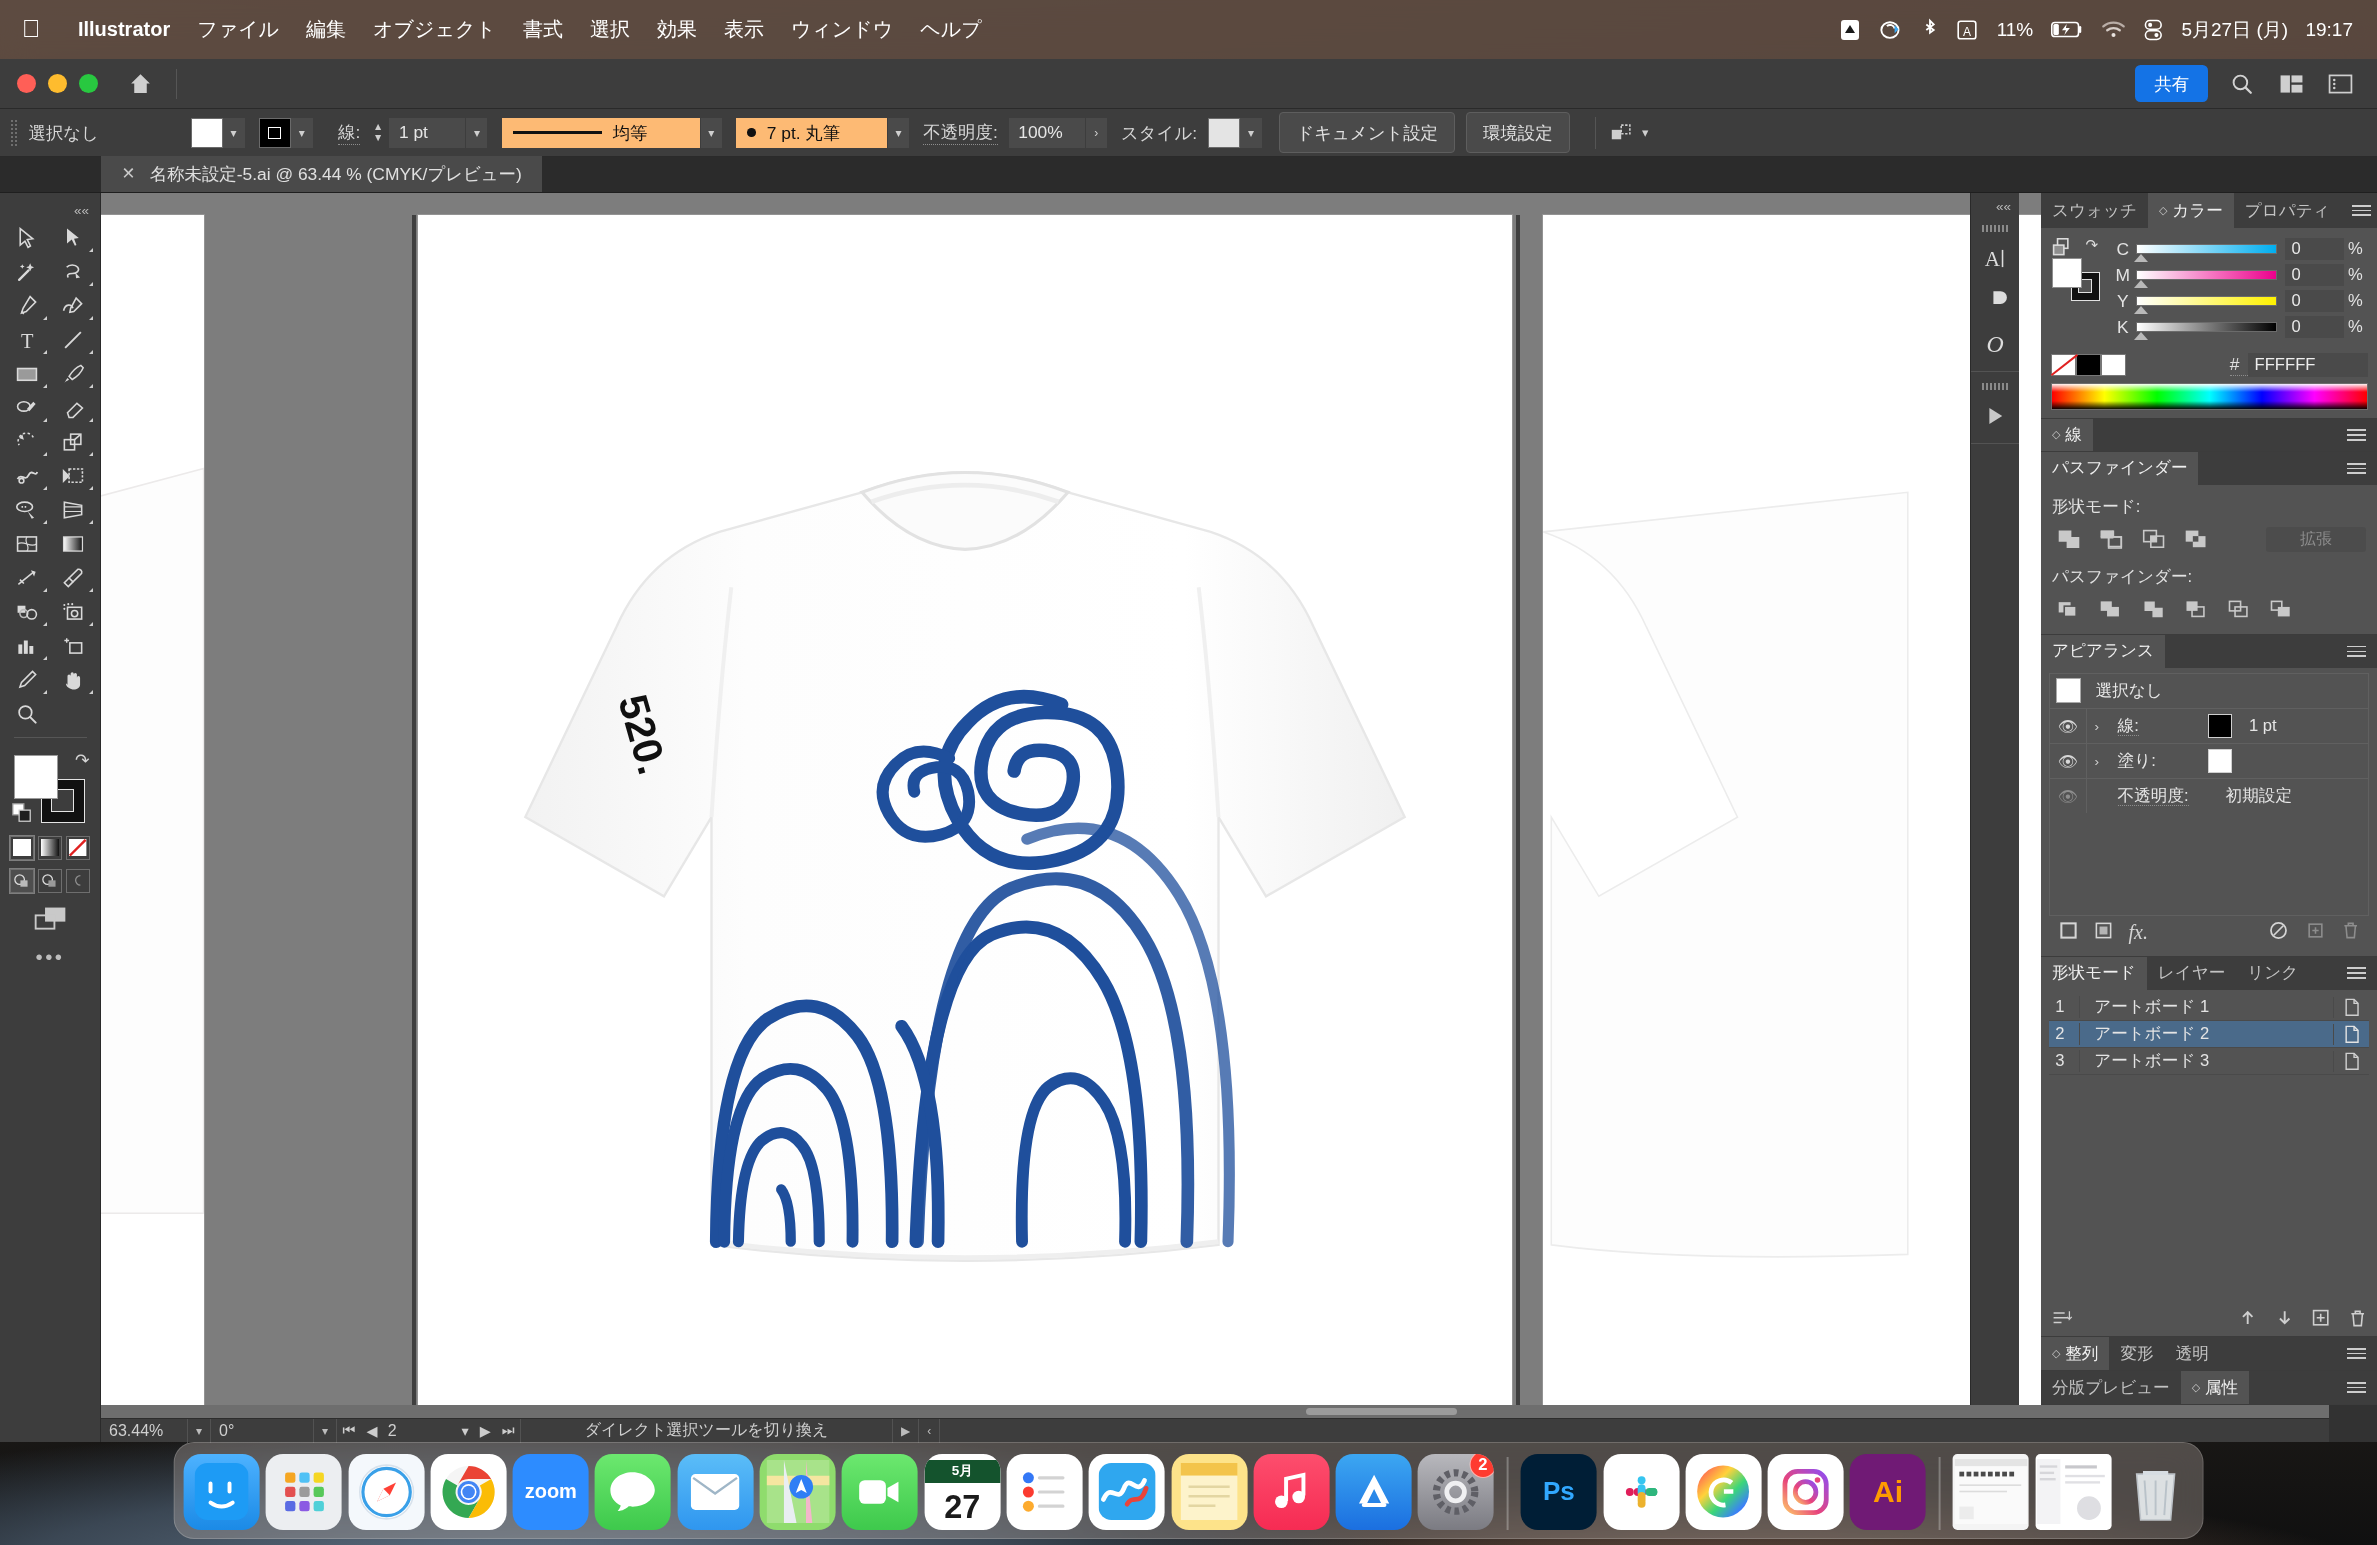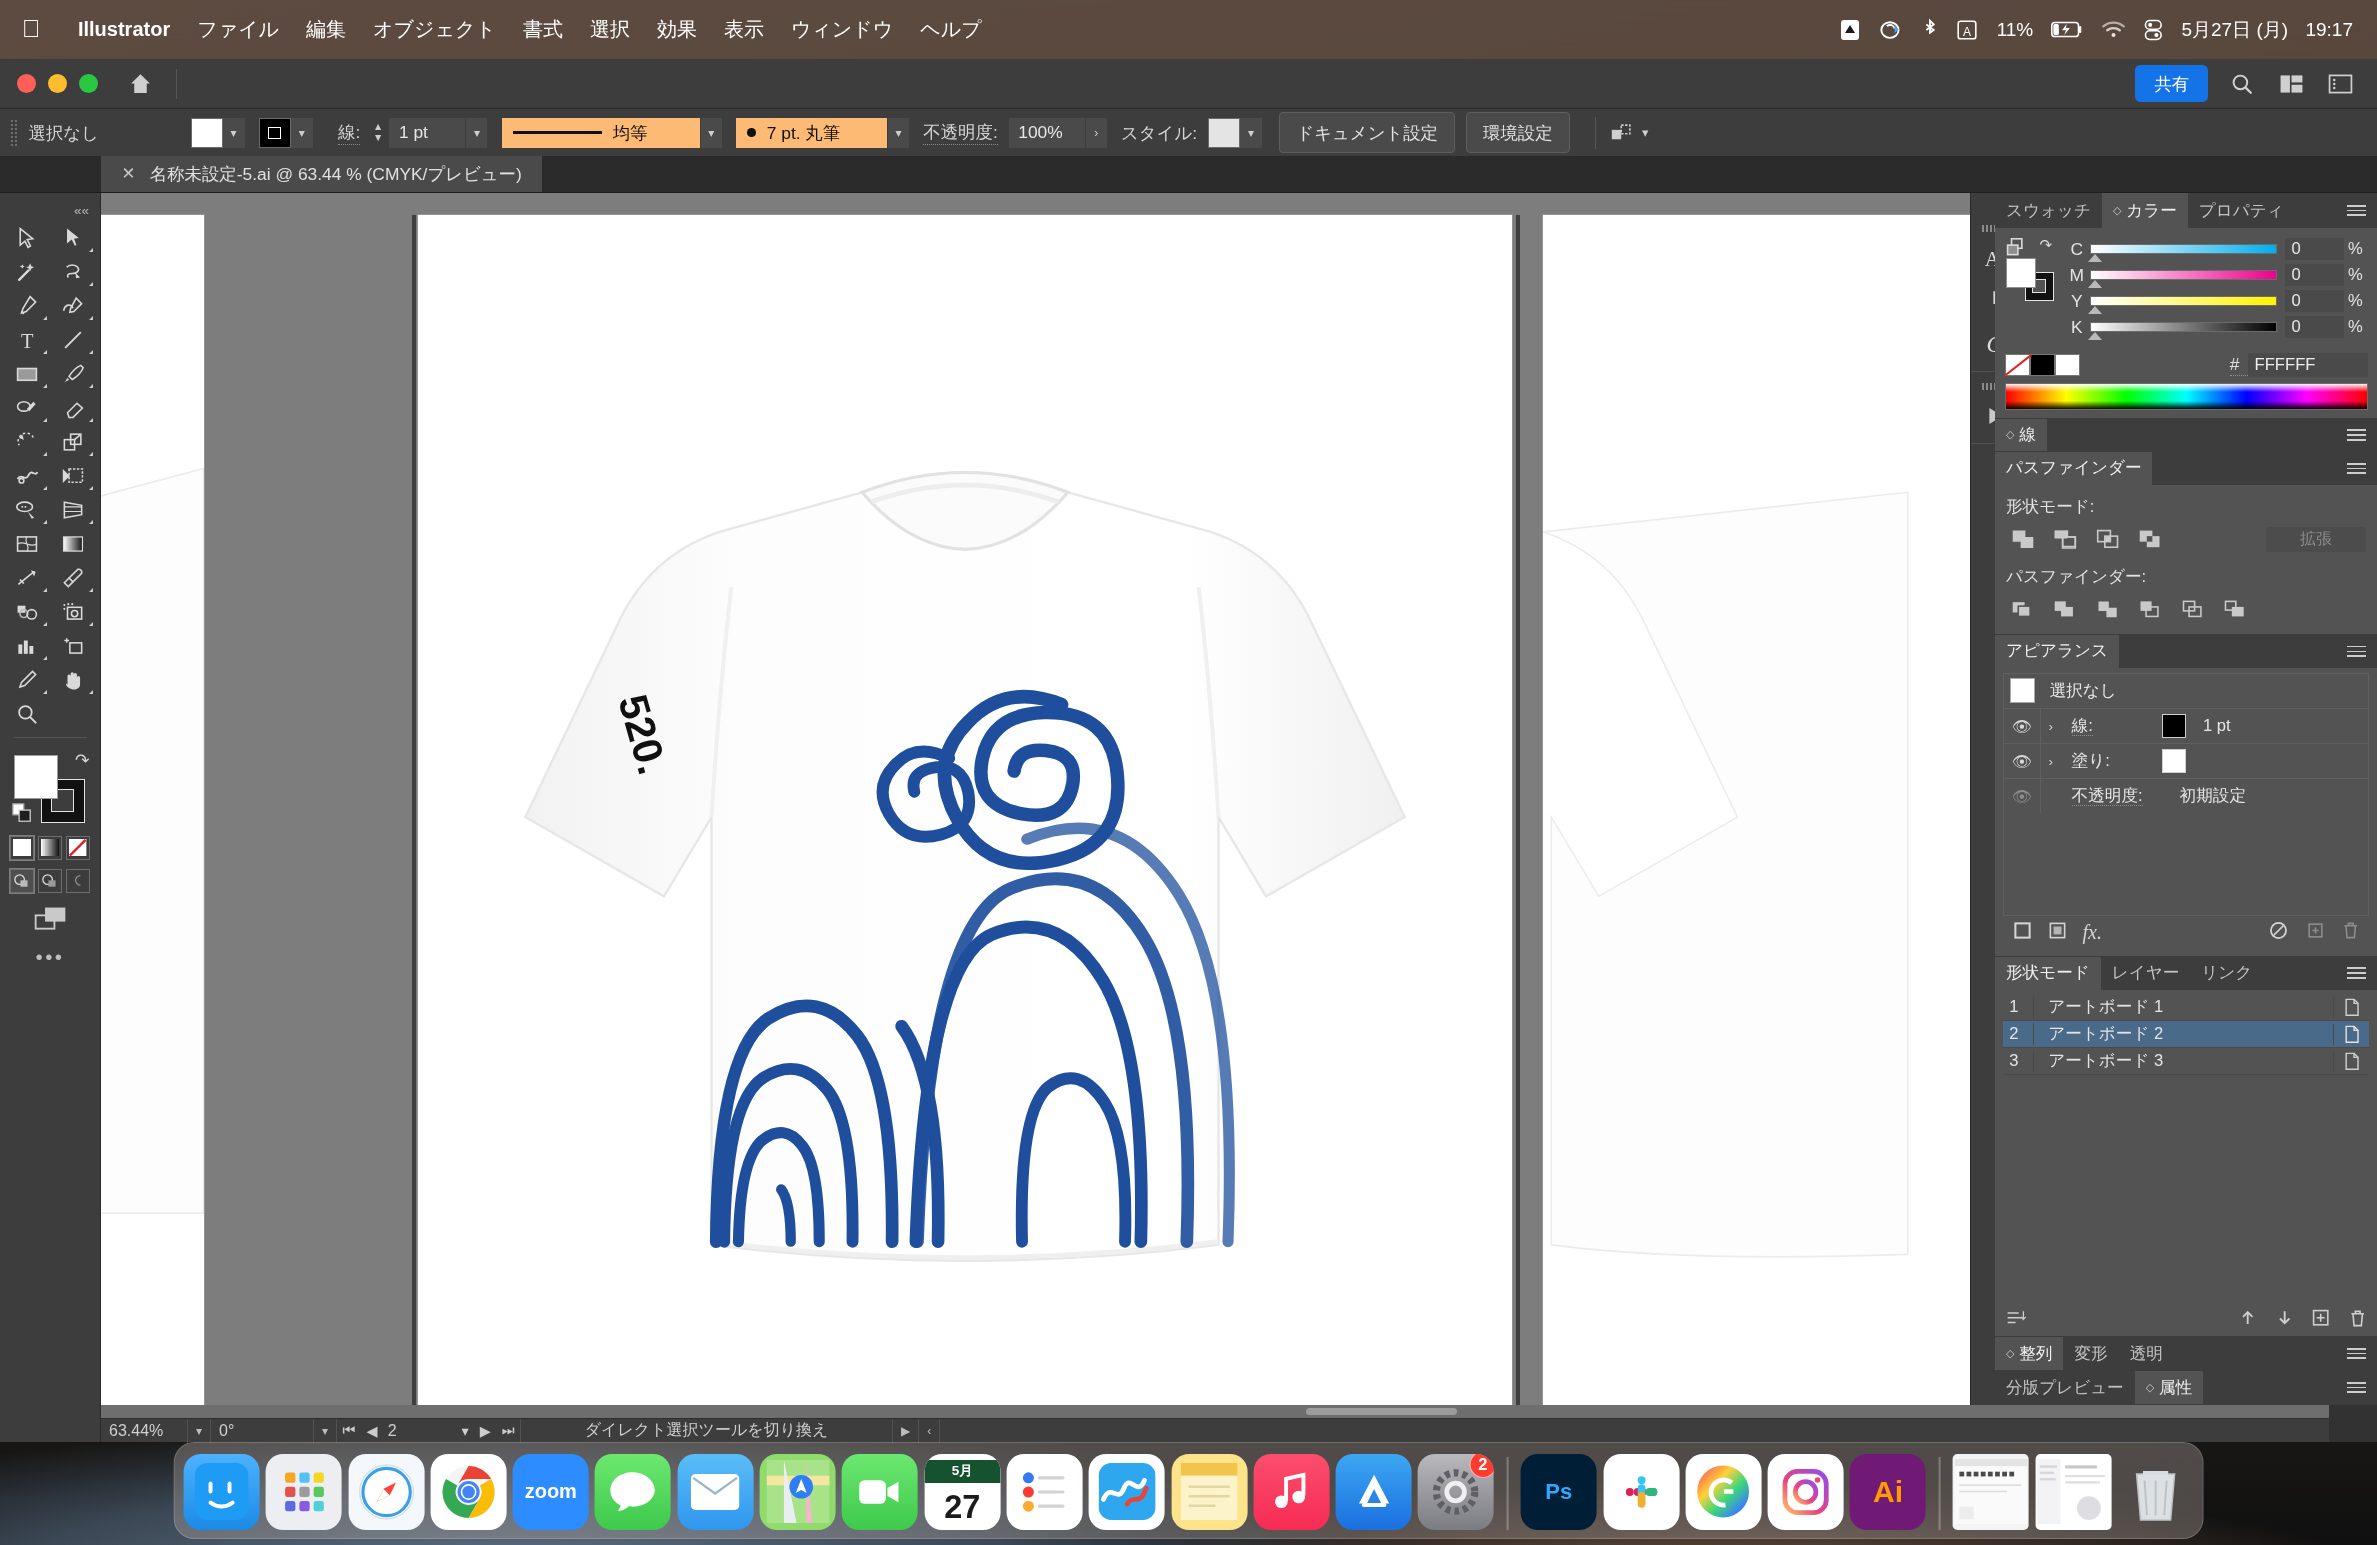--- a/index.html
+++ b/index.html
@@ -167,21 +167,21 @@
     background: #3d3d3d; border-left: 0.8px solid #2a2a2a;
     display: flex; flex-direction: column; align-items: center;
   }
   .rail-collapse { width: 100%; text-align: right; padding: 6.3px 8px 4.8px 0; color: #b9b9b9; font-size: 13.5px; }
   .rail-grip { width: 27px; height: 7.1px; margin: 6.3px 0 4.8px;
     background-image: repeating-linear-gradient(90deg,#8a8a8a 0 1.6px, transparent 1.6px 4px); }
   .rail-ico { width: 49px; height: 43px; display: flex; align-items: center; justify-content: center; color: #dcdcdc; }
   .rail-sep { width: 100%; height: 0.8px; background: #535353; margin: 4.8px 0; }
 
   #panels {
-    position: absolute; right: 0; top: 0; width: 382px; bottom: 37px;
+    position: absolute; right: 0; top: 0; width: 336px; bottom: 37px;
     background: #6d28d9; display: flex; flex-direction: column;
   }
   .panel { background: #535353; border-bottom: 0.8px solid #3c3c3c; }
   .panel-tabs { display: flex; align-items: stretch; height: 35px; background: #3d3d3d; }
   .ptab {
     display: flex; align-items: center; padding: 0 11px; color: #c3c3c3;
     font-size: 16.6px; white-space: nowrap; height: 35px;
   }
   .ptab.active { background: #535353; color: #f0f0f0; }
   .ptab .diamond { font-size: 11px; margin-right: 4.8px; color: #c9c9c9; }
@@ -1351,21 +1351,21 @@
   <div class="dock-app" style="background:linear-gradient(180deg,#b8b8bd,#7b7b82)">
     <svg width="48" height="48" viewBox="0 0 60 60">
         <circle cx="30" cy="30" r="24" fill="none" stroke="#5f5f66" stroke-width="9" stroke-dasharray="6 5"></circle>
         <circle cx="30" cy="30" r="11" fill="none" stroke="#f0f0f2" stroke-width="6"></circle>
       </svg>
     <span class="dock-badge">2</span>
 
   </div>
   <div class="dock-sep"></div>
   <div class="dock-app" style="background:#001e36">
-    <span style="color:#31a8ff;font-size:22px;font-weight:bold">Ps</span>
+    <span style="color:#31a8ff;font-size:26px;font-weight:bold">Ps</span>
 
   </div>
   <div class="dock-app" style="background:#fff">
     <svg width="44" height="44" viewBox="0 0 56 56">
       <rect x="8" y="23" width="10" height="10" rx="5" fill="#e01e5a"></rect>
         <rect x="18" y="23" width="16" height="10" rx="5" fill="#e01e5a"></rect>
       <rect x="23" y="8" width="10" height="10" rx="5" fill="#36c5f0"></rect>
         <rect x="23" y="18" width="10" height="16" rx="5" fill="#36c5f0"></rect>
       <rect x="38" y="23" width="10" height="10" rx="5" fill="#2eb67d"></rect>
         <rect x="23" y="38" width="10" height="10" rx="5" fill="#ecb22e"></rect>

